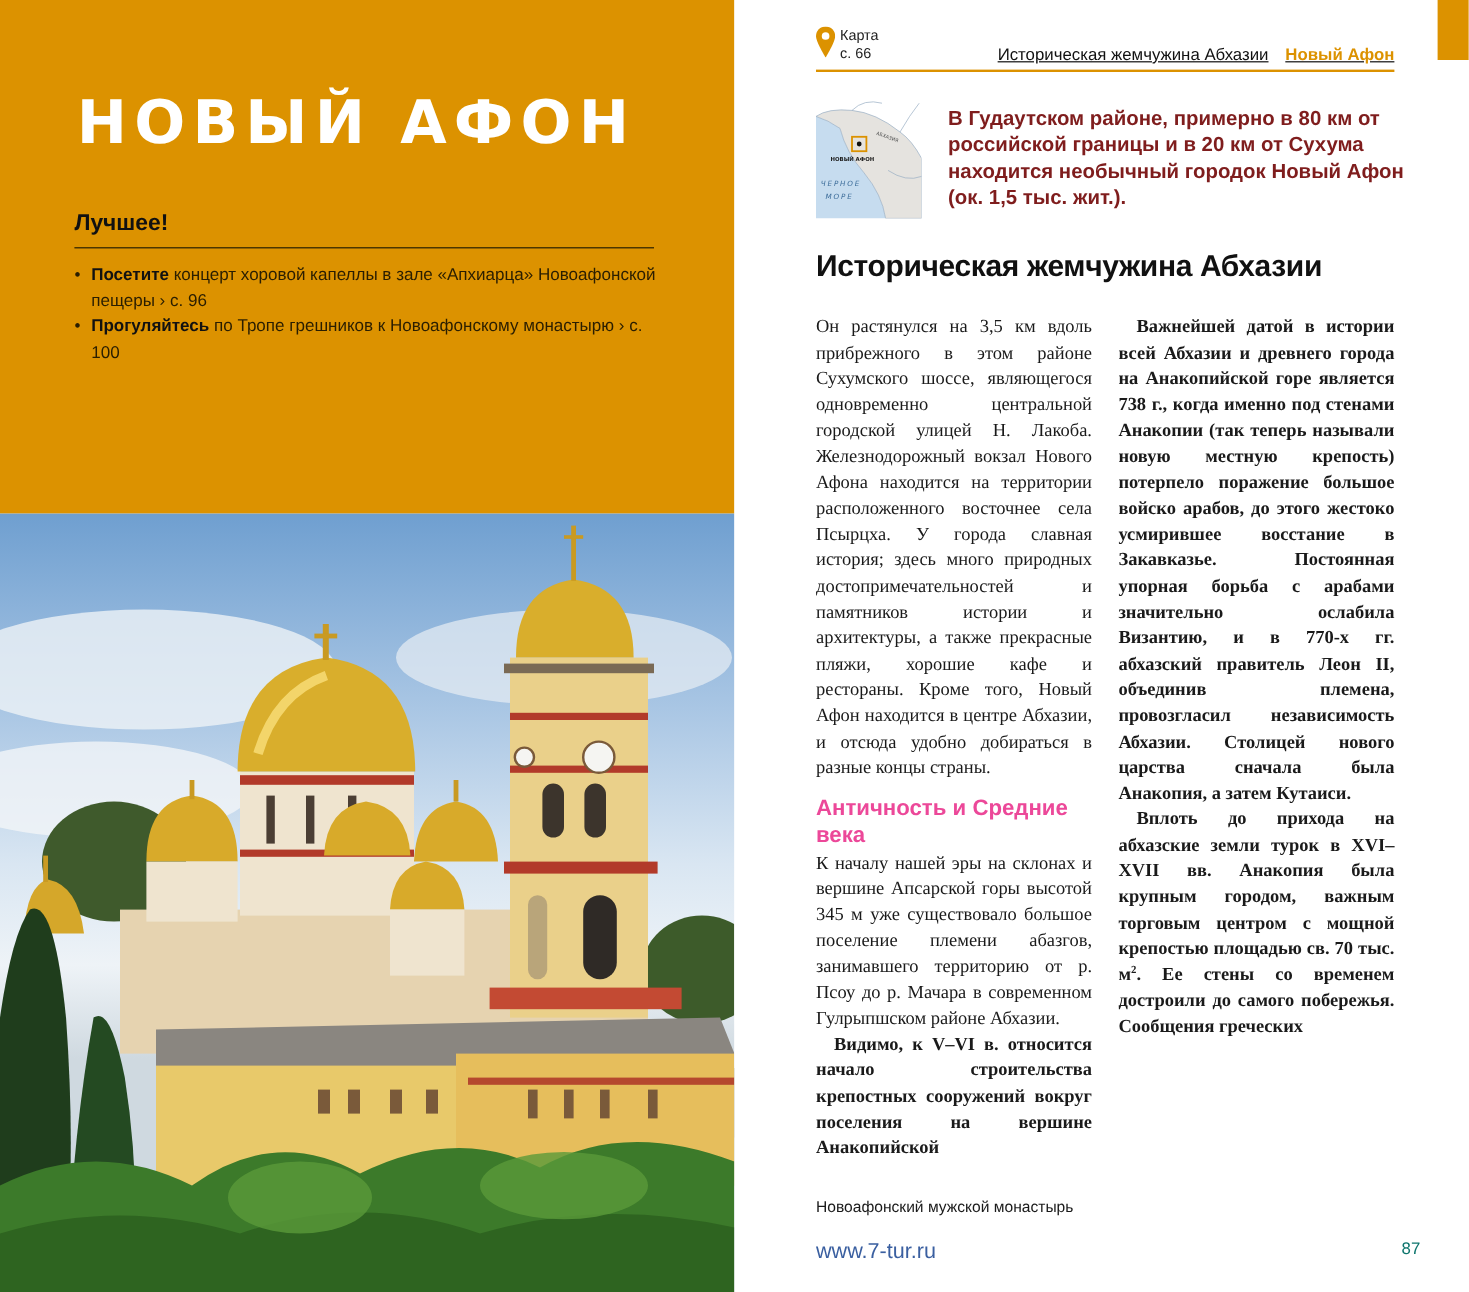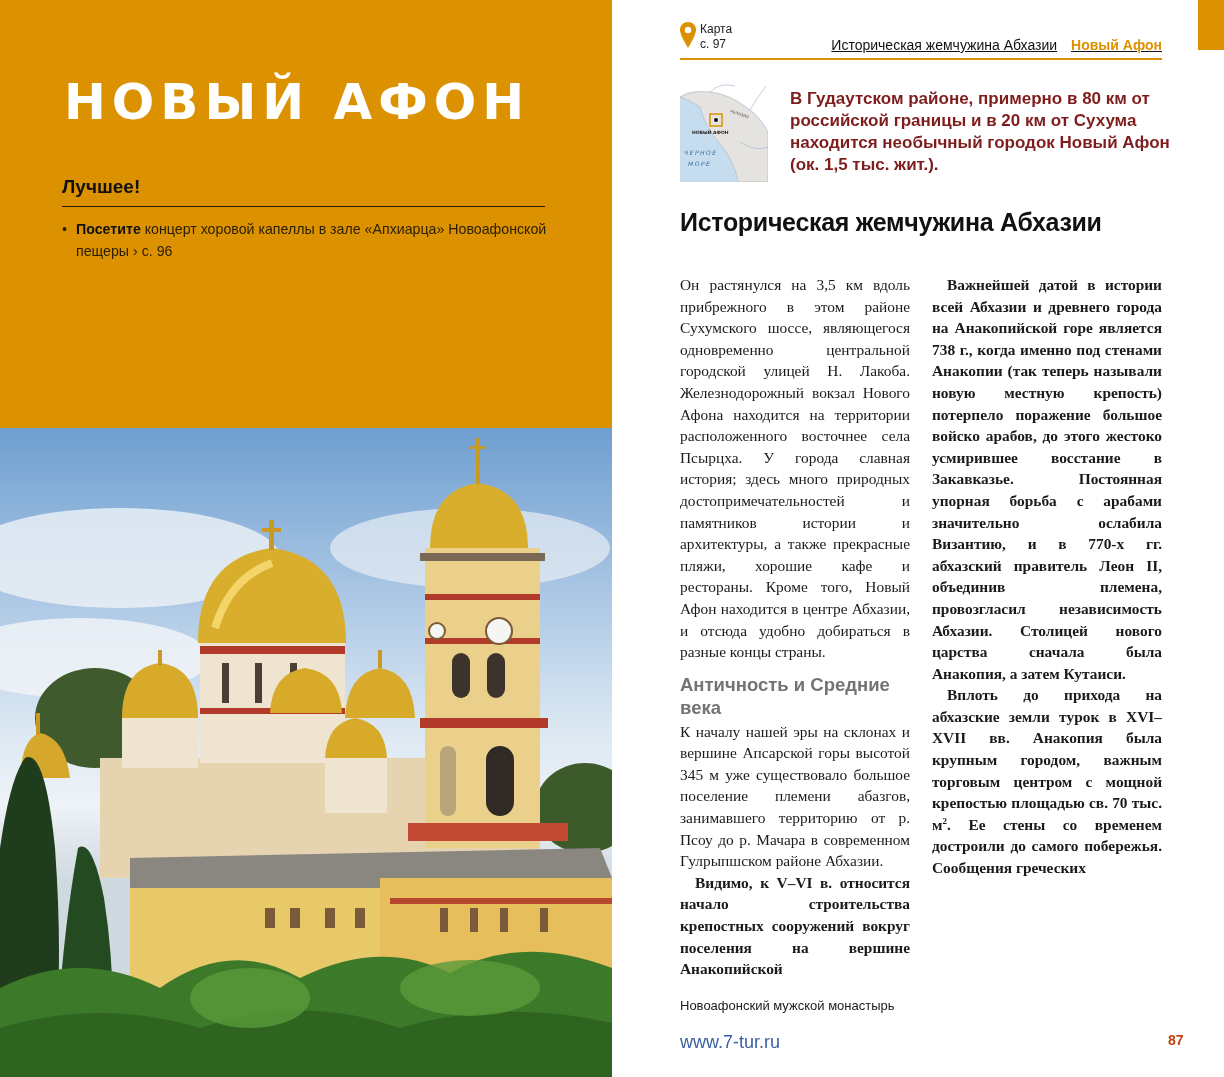--- a/index.html
+++ b/index.html
@@ -28,42 +28,43 @@
   .map-ref-text { font-size: 12px; line-height: 15px; color: #222; }
   .running-head { position: absolute; right: 62px; top: 37px; font-size: 14px; color: #111; white-space: nowrap; text-decoration: underline; }
   .running-head .rh-place { color: #dc9200; font-weight: bold; margin-left: 14px; }
   .head-rule { position: absolute; left: 68px; top: 58px; width: 482px; height: 1.5px; background: #dc9200; }
 
   .locator-map { position: absolute; left: 68px; top: 82px; width: 88px; height: 100px; }
   .intro { position: absolute; left: 178px; top: 88px; width: 380px; font-size: 17px; line-height: 22px; color: #7f1d1d; font-weight: bold; }
 
   .section-title { position: absolute; left: 68px; top: 208px; font-size: 25px; font-weight: bold; color: #111; letter-spacing: -0.3px; }
 
-  .col { position: absolute; width: 230px; font-family: "Liberation Serif", serif; font-size: 15.4px; line-height: 21.6px; color: #1a1a1a; text-align: justify; hyphens: manual; margin-top: 12px; }
+  .col { position: absolute; width: 230px; font-family: "Liberation Serif", serif; font-size: 15.4px; line-height: 21.6px; color: #1a1a1a; text-align: justify; hyphens: manual; }
   .col p { margin: 0; }
   .col p.indent { text-indent: 15px; font-weight: bold; }
   .col-a { left: 68px; top: 262px; }
   .col-b { left: 320px; top: 262px; }
-  .sub-title { font-family: "Liberation Sans", sans-serif; font-weight: bold; font-size: 18.5px; line-height: 23px; color: #737373; margin: 10px 0 2px 0; text-align: left; }
+  .sub-title { font-family: "Liberation Sans", sans-serif; font-weight: bold; font-size: 18.5px; line-height: 23px; color: #ec4899; margin: 10px 0 2px 0; text-align: left; }
 
   .caption { position: absolute; left: 68px; top: 998px; font-size: 13px; color: #1a1a1a; }
   .site-link { position: absolute; left: 68px; top: 1032px; font-size: 18px; color: #3a5fa0; text-decoration: none; }
-  .page-num { position: absolute; left: 556px; top: 1032px; font-size: 14px; font-weight: bold; color: #c2410c; }
+  .page-num { position: absolute; left: 556px; top: 1032px; font-size: 14px; font-weight: normal; color: #0f766e; }
   sup { font-size: 9px; vertical-align: super; line-height: 0; }
 </style>
 </head>
 <body>
 
 <div class="left-page">
   <div class="orange-panel">
     <h1 class="chapter-title">НОВЫЙ АФОН</h1>
     <div class="best-heading">Лучшее!</div>
     <div class="best-rule"></div>
     <ul class="best-list">
       <li><b>Посетите</b><span> концерт хоровой капеллы в зале «Апхиарца» Новоафонской пещеры › с. 96</span></li>
+      <li><b>Прогуляйтесь</b><span> по Тропе грешников к Новоафонскому монастырю › с. 100</span></li>
     </ul>
   </div>
 
   <div class="photo">
     <svg viewBox="0 0 612 649" preserveAspectRatio="none">
 
       <ellipse cx="120" cy="130" rx="160" ry="50" fill="#eef2f6" opacity="0.8"></ellipse>
       <ellipse cx="470" cy="120" rx="140" ry="40" fill="#e8eef4" opacity="0.7"></ellipse>
       <ellipse cx="80" cy="230" rx="130" ry="40" fill="#f2f5f8" opacity="0.8"></ellipse>
 
@@ -141,21 +142,21 @@
 <div class="right-page">
   <div class="edge-tab"></div>
 
   <div class="map-ref">
     <svg class="pin-icon" viewBox="0 0 16 26">
       <path d="M8,0 C3.5,0 0,3.5 0,8 C0,13 8,26 8,26 C8,26 16,13 16,8 C16,3.5 12.5,0 8,0 Z" fill="#dc9200"></path>
       <circle cx="8" cy="8" r="3.2" fill="#fff"></circle>
     </svg>
     <div class="map-ref-text">
       <div>Карта</div>
-      <div>с. 97</div>
+      <div>с. 66</div>
     </div>
   </div>
 
   <div class="running-head">
     <span>Историческая жемчужина Абхазии</span><span class="rh-place">Новый Афон</span>
   </div>
   <div class="head-rule"></div>
 
   <svg class="locator-map" viewBox="0 0 88 100">
     <rect x="0" y="0" width="88" height="100" fill="#ffffff"></rect>

